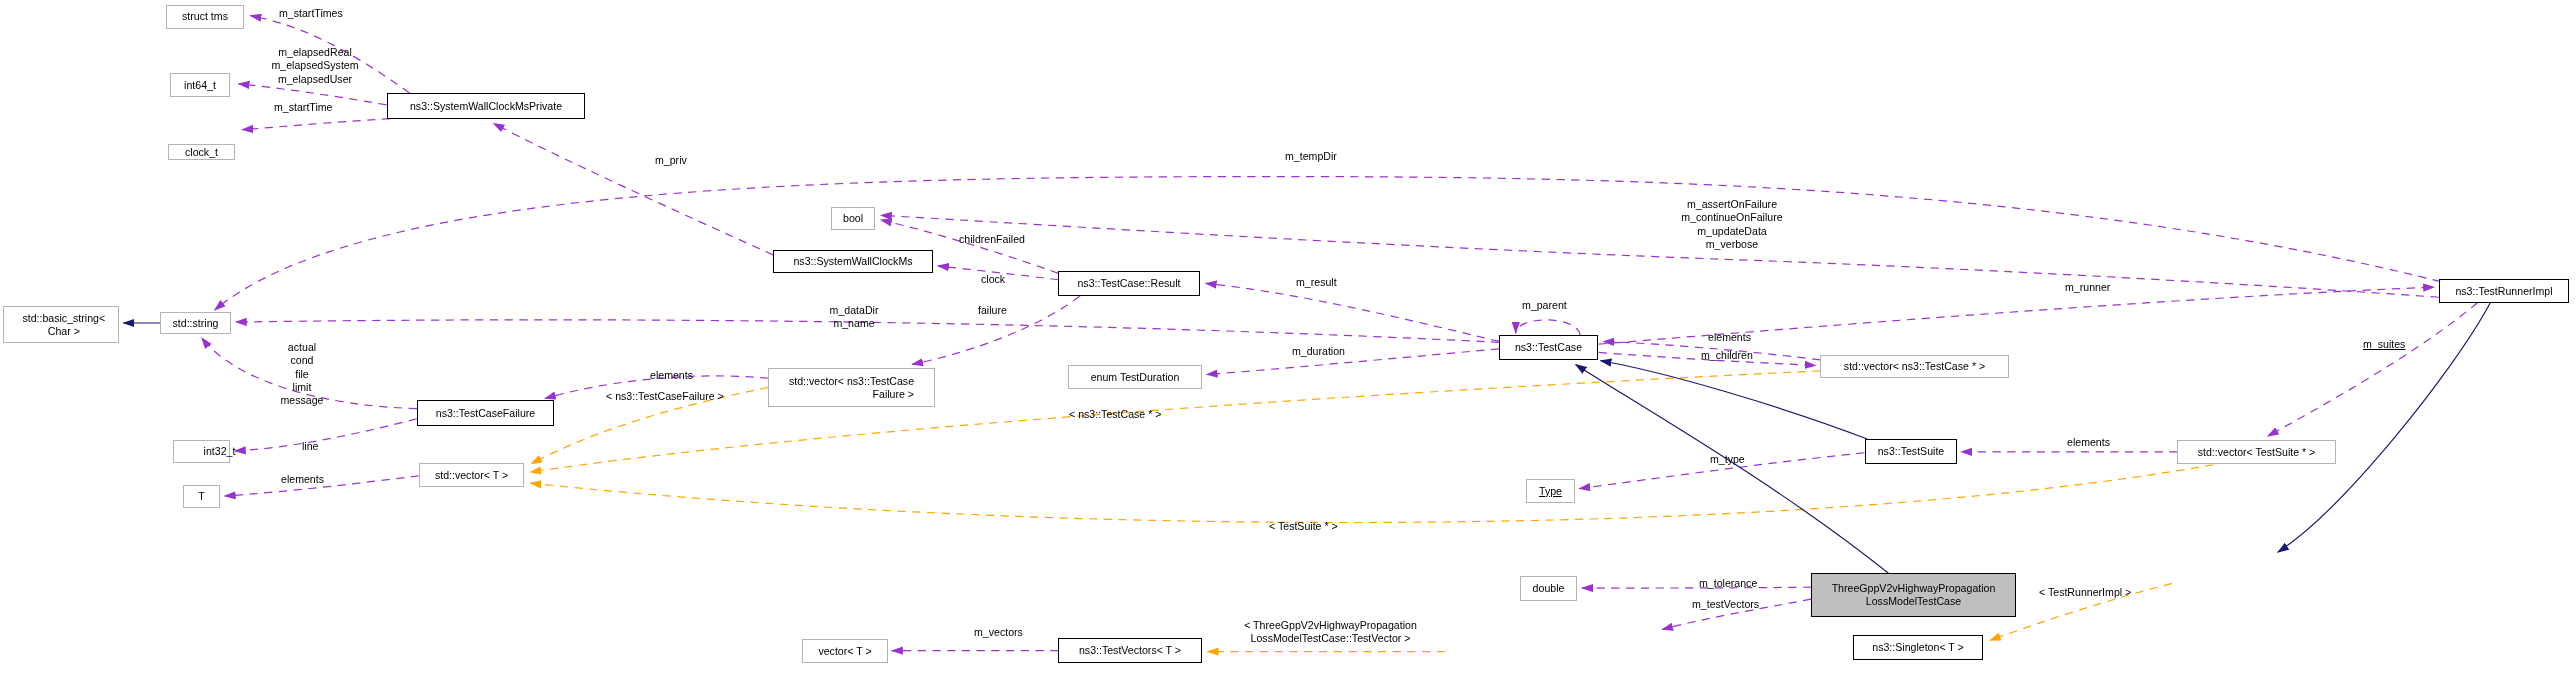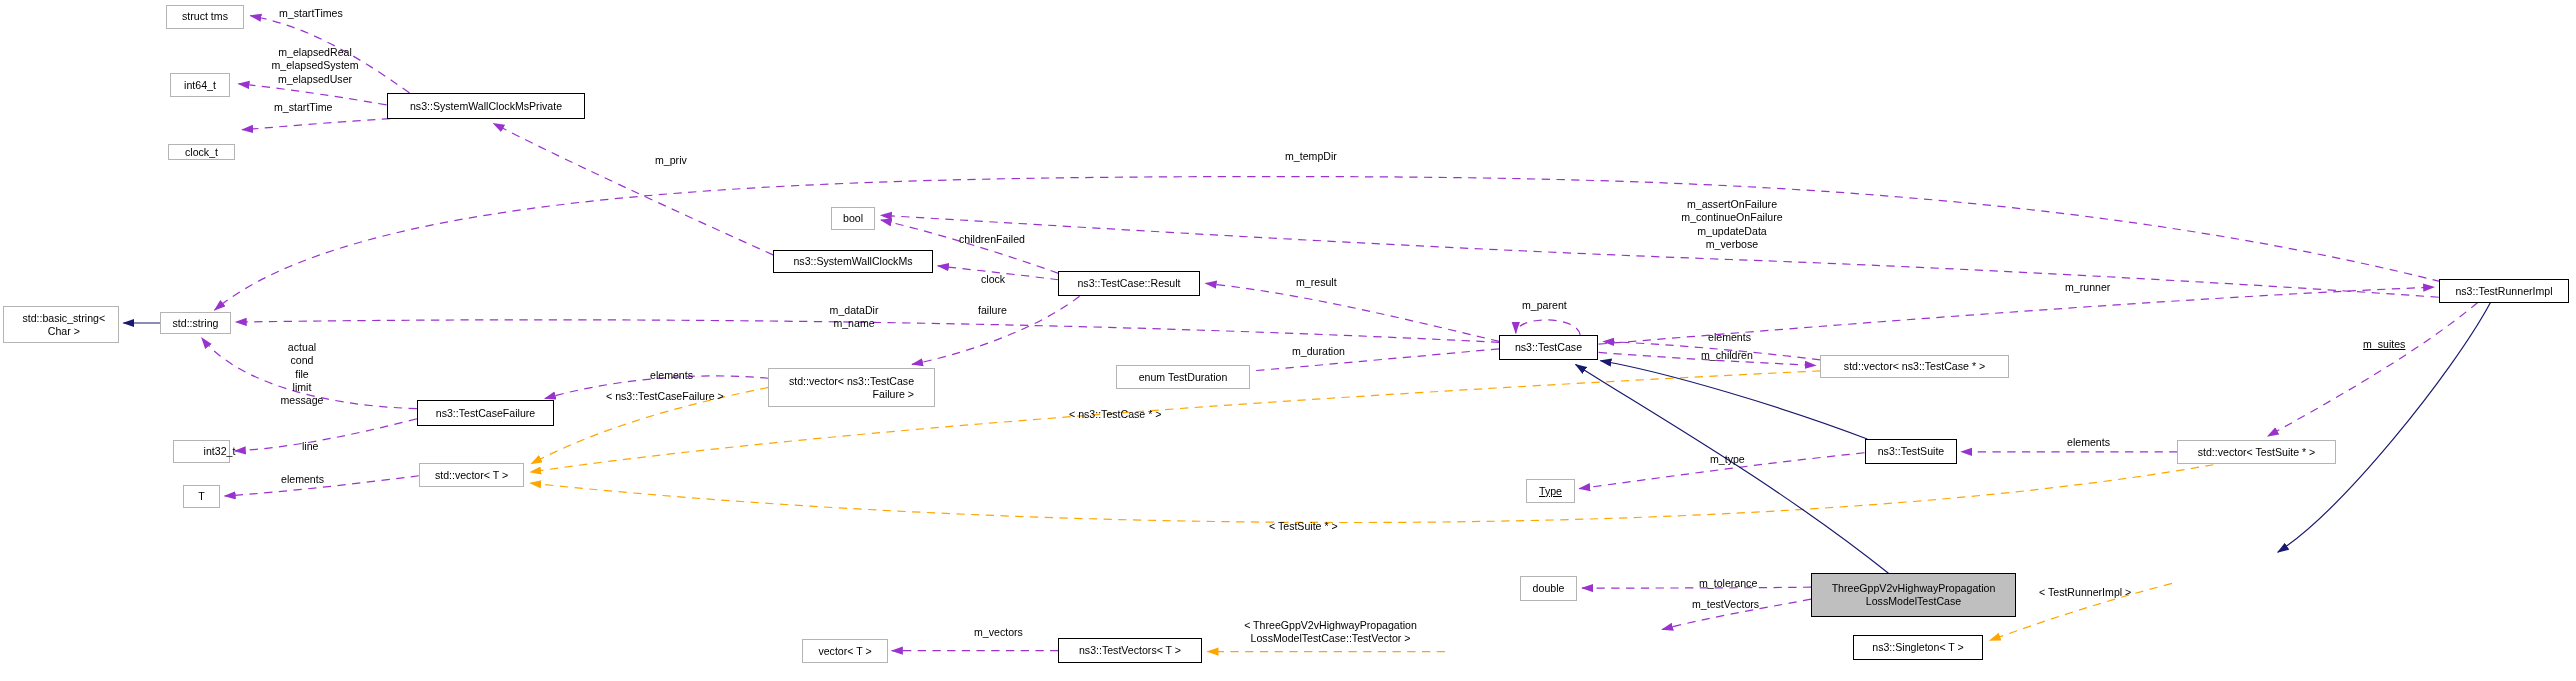--- a/index.html
+++ b/index.html
@@ -98,21 +98,21 @@
   <div class="node klass" style="left:387px;top:93px;width:198px;height:26px;">ns3::SystemWallClockMsPrivate</div>
   <div class="node" style="left:831px;top:207px;width:44px;height:23px;">bool</div>
   <div class="node klass" style="left:773px;top:250px;width:160px;height:23px;">ns3::SystemWallClockMs</div>
   <div class="node klass" style="left:1058px;top:271px;width:142px;height:25px;">ns3::TestCase::Result</div>
   <div class="node" style="left:2.8px;top:306px;width:116px;height:37px;padding-left:6px;">std::basic_string&lt;
 Char &gt;</div>
   <div class="node" style="left:160px;top:312px;width:71px;height:22px;">std::string</div>
   <div class="node klass" style="left:417px;top:400px;width:137px;height:26px;">ns3::TestCaseFailure</div>
   <div class="node" style="left:768px;top:368px;width:167px;height:39px;text-align:right;">std::vector&lt; ns3::TestCase
 Failure &gt;</div>
-  <div class="node" style="left:1116px;top:365px;width:134px;height:24px;">enum TestDuration</div>
+  <div class="node" style="left:1068px;top:365px;width:134px;height:24px;">enum TestDuration</div>
   <div class="node" style="left:173px;top:440px;width:57px;height:23px;padding-left:36px;">int32_t</div>
   <div class="node" style="left:183px;top:485px;width:37px;height:23px;">T</div>
   <div class="node" style="left:419px;top:463px;width:105px;height:24px;">std::vector&lt; T &gt;</div>
   <div class="node klass" style="left:1499px;top:335px;width:99px;height:25px;">ns3::TestCase</div>
   <div class="node" style="left:1820px;top:355px;width:189px;height:23px;">std::vector&lt; ns3::TestCase * &gt;</div>
   <div class="node" style="left:1526px;top:479px;width:49px;height:24px;text-decoration:underline;">Type</div>
   <div class="node klass" style="left:1865px;top:439px;width:92px;height:25px;">ns3::TestSuite</div>
   <div class="node" style="left:2177px;top:440px;width:159px;height:24px;">std::vector&lt; TestSuite * &gt;</div>
   <div class="node klass" style="left:2439px;top:279px;width:130px;height:24px;">ns3::TestRunnerImpl</div>
   <div class="node" style="left:1520px;top:576px;width:57px;height:25px;">double</div>

